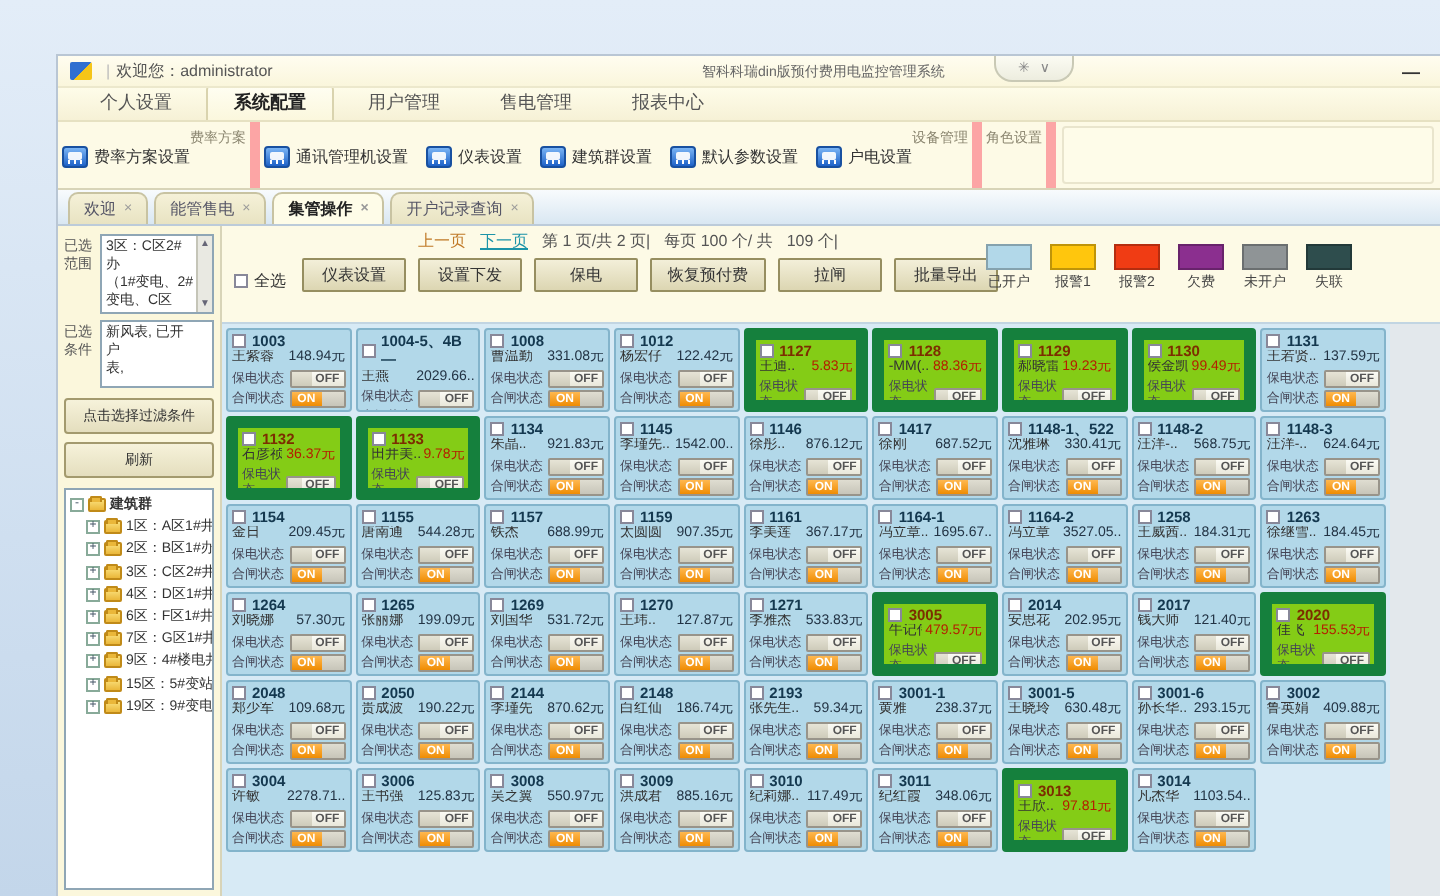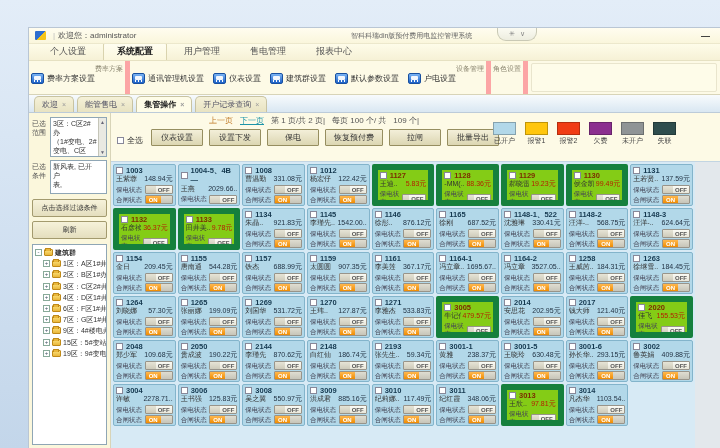--- a/index.html
+++ b/index.html
@@ -634,21 +634,21 @@
       <span class="slabel swi">合闸状态</span>
       <span class="toggle on">
         <span class="tl on-txt">ON</span>
         <span class="tr"></span>
       </span>
     </div>
   </div>
                 <div class="card blue">
     <div class="card-head">
       <span class="cbox"></span>
-      <span class="card-id">1165</span>
+      <span class="card-id">1417</span>
     </div>
     <div class="card-line">
       <span class="cname">徐刚</span>
       <span class="camt">687.52元</span>
     </div>
     <div class="srow">
       <span class="slabel sup">保电状态</span>
       <span class="toggle off">
         <span class="tl"></span>
         <span class="tr off-txt">OFF</span>

